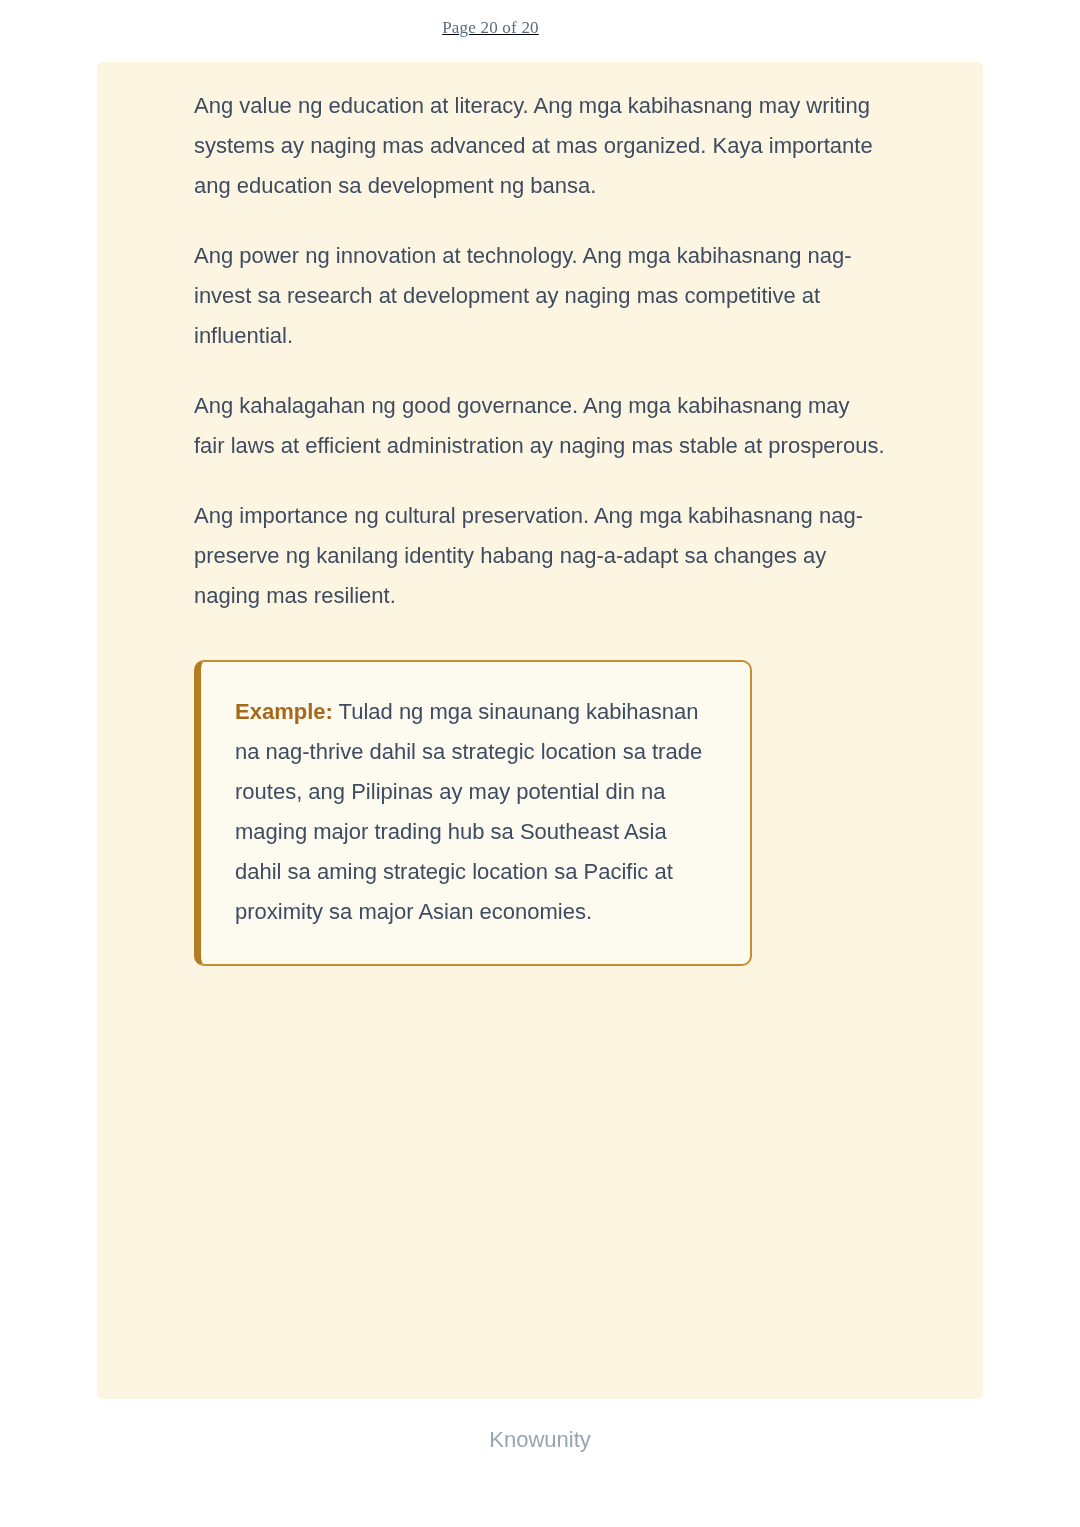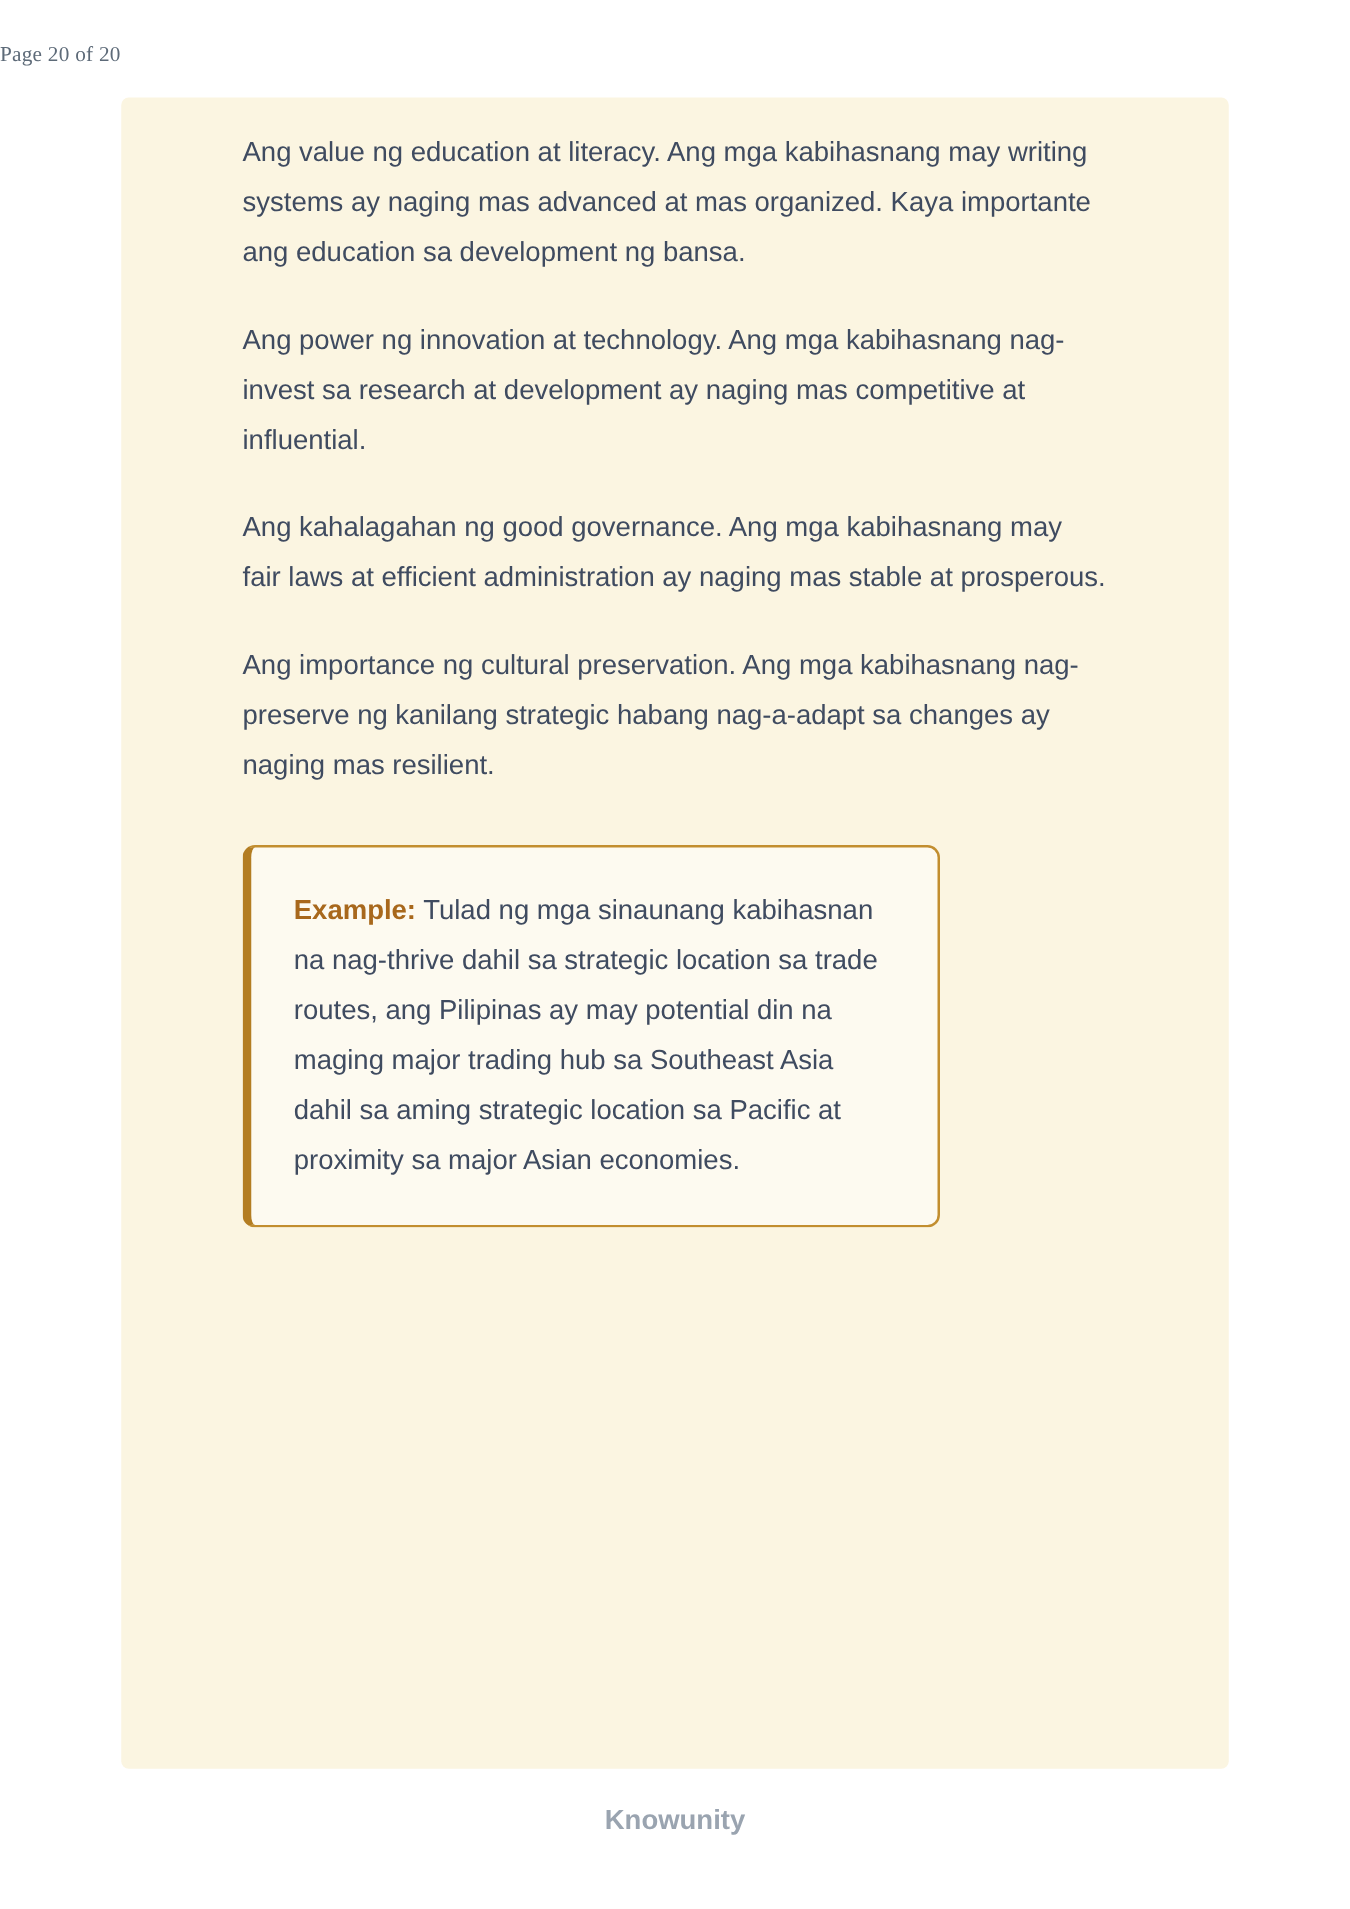--- a/index.html
+++ b/index.html
@@ -10,22 +10,23 @@
   }
   body {
     width: 1080px;
     min-height: 1527px;
     font-family: "Liberation Sans", sans-serif;
     position: relative;
   }
 
   
   .page-header {
-    padding: 34px 99px 0 0;
-    text-align: left;
+    padding: 18px 99px 0 0;
+    text-align: center;
+    text-decoration: underline;
   }
   .page-indicator {
     font-family: "Liberation Serif", serif;
     font-size: 17px;
     color: #5d6a78;
     letter-spacing: 0.2px;
   }
 
   
   .content-panel {
@@ -65,39 +66,38 @@
   }
 
   
   .page-footer {
     margin: 28px 0 28px 0;
     text-align: center;
   }
   .footer-brand {
     font-size: 22px;
     color: #9aa4b0;
-    font-weight: bold;
   }
 </style>
 </head>
 <body>
 
 <div class="page-header">
   <span class="page-indicator">Page 20 of 20</span>
 </div>
 
 <div class="content-panel">
 
   <p class="body-paragraph">Ang value ng education at literacy. Ang mga kabihasnang may writing systems ay naging mas advanced at mas organized. Kaya importante ang education sa development ng bansa.</p>
 
   <p class="body-paragraph">Ang power ng innovation at technology. Ang mga kabihasnang nag-invest sa research at development ay naging mas competitive at influential.</p>
 
   <p class="body-paragraph">Ang kahalagahan ng good governance. Ang mga kabihasnang may fair laws at efficient administration ay naging mas stable at prosperous.</p>
 
-  <p class="body-paragraph">Ang importance ng cultural preservation. Ang mga kabihasnang nag-preserve ng kanilang strategic habang nag-a-adapt sa changes ay naging mas resilient.</p>
+  <p class="body-paragraph">Ang importance ng cultural preservation. Ang mga kabihasnang nag-preserve ng kanilang identity habang nag-a-adapt sa changes ay naging mas resilient.</p>
 
   <div class="example-box">
     <div class="example-text">
       <span class="example-label">Example:</span> 
       <span>Tulad ng mga sinaunang kabihasnan na nag-thrive dahil sa strategic location sa trade routes, ang Pilipinas ay may potential din na maging major trading hub sa Southeast Asia dahil sa aming strategic location sa Pacific at proximity sa major Asian economies.</span>
     </div>
   </div>
 
 </div>
 

